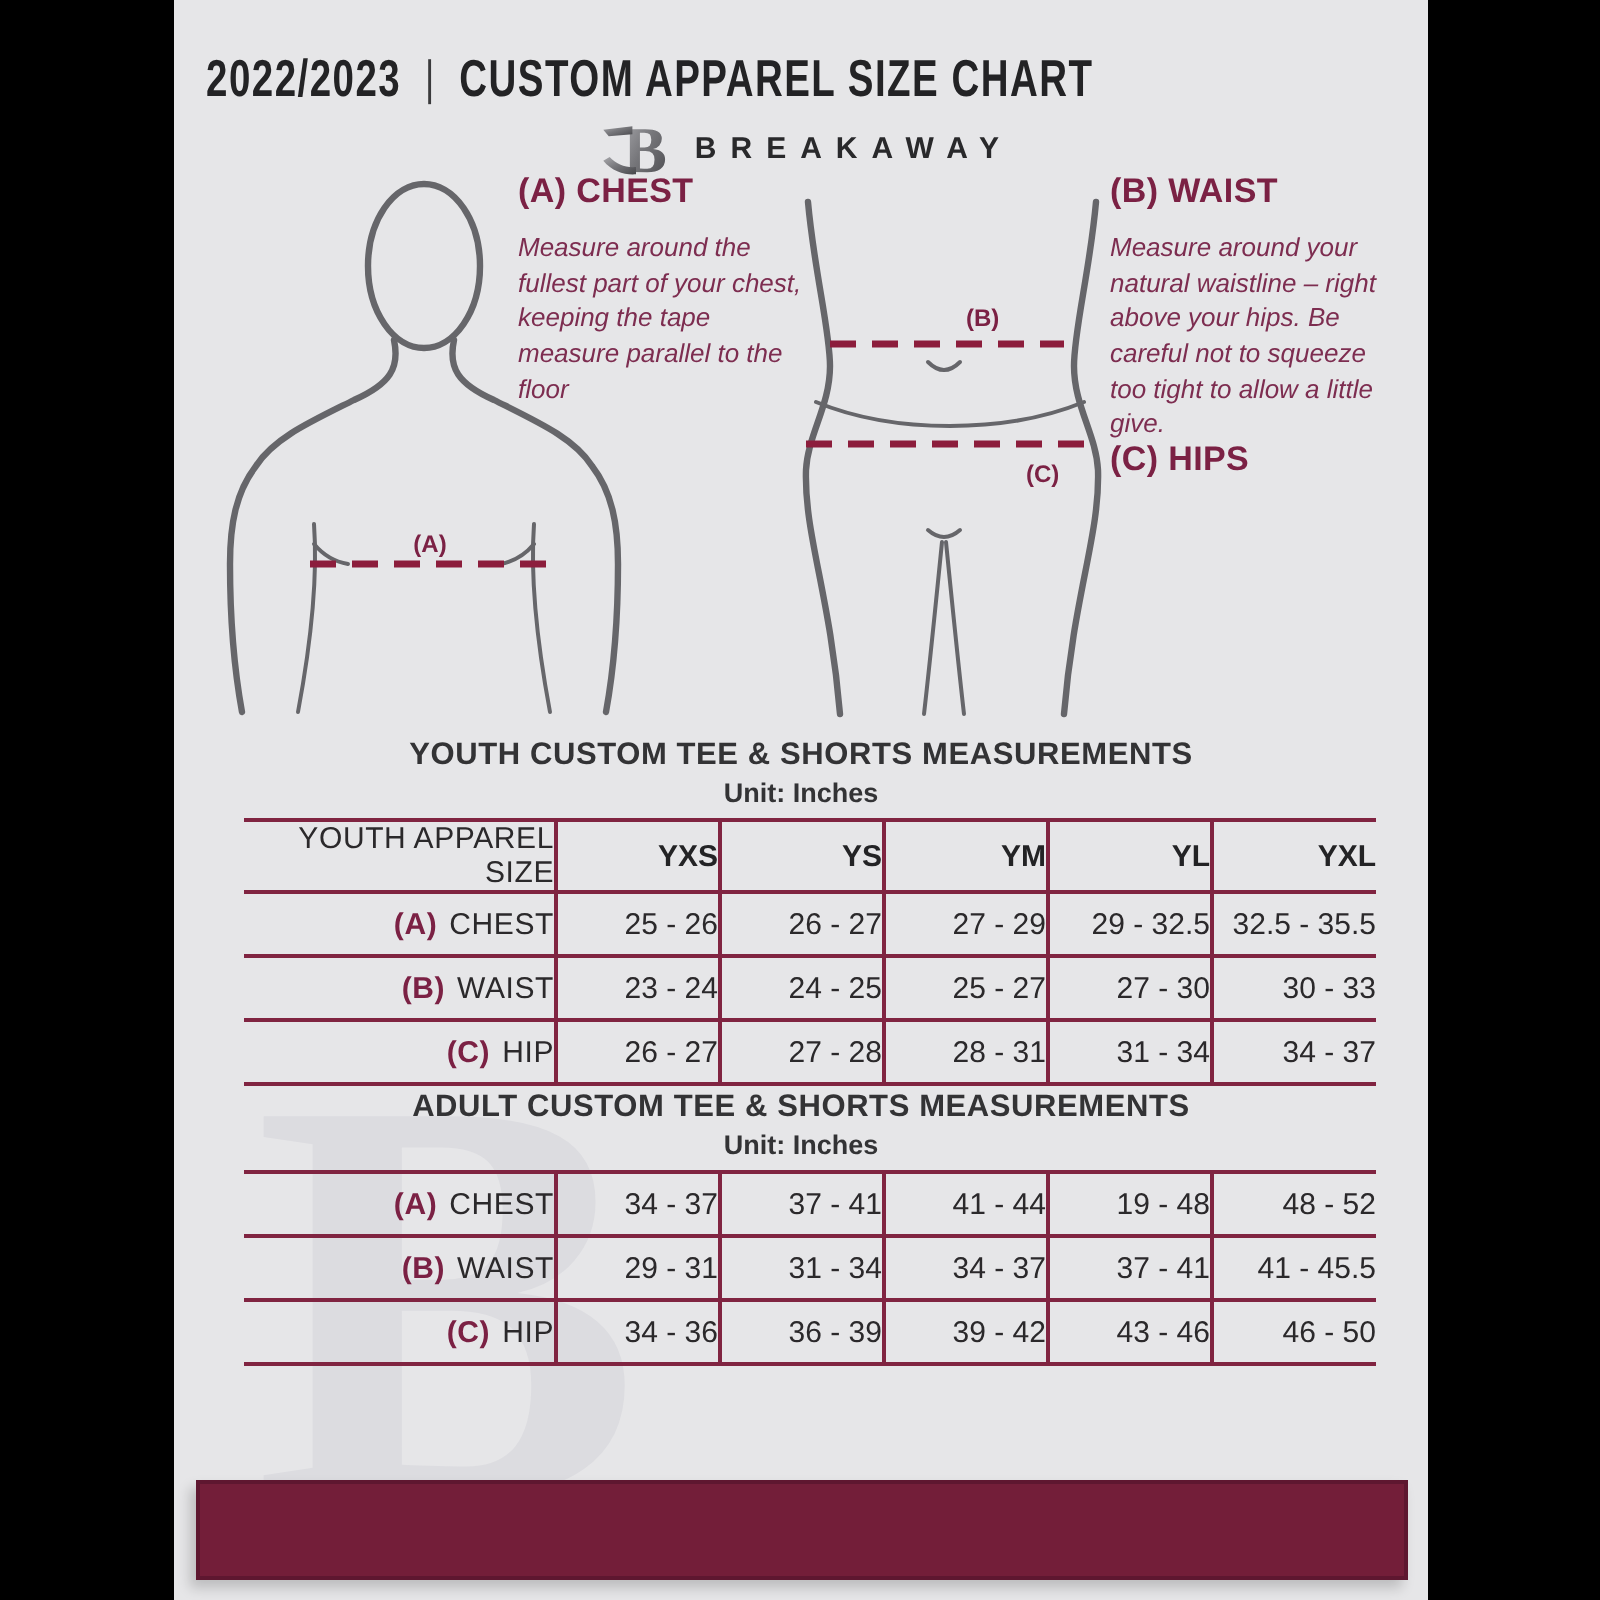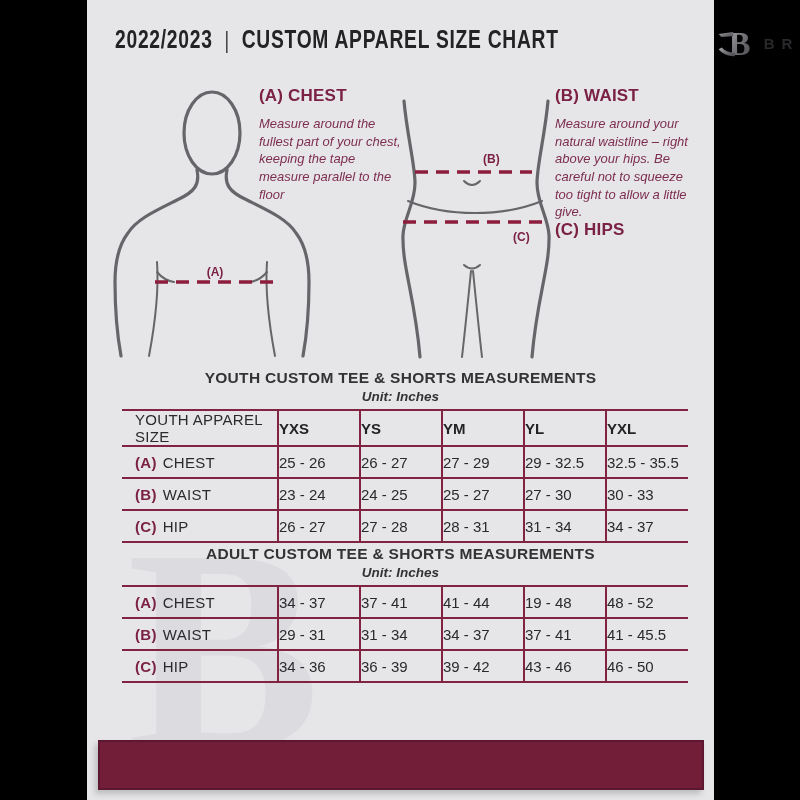--- a/index.html
+++ b/index.html
@@ -13,21 +13,21 @@
     --figure:#66666A;
   }
   *{margin:0;padding:0;box-sizing:border-box;}
   html,body{width:800px;height:800px;background:#000;overflow:hidden;
     font-family:"Liberation Sans",sans-serif;}
   .stage{position:relative;width:800px;height:800px;background:#000;}
   .page{position:absolute;left:87px;top:0;width:627px;height:800px;background:var(--page);}
 
   
   .hdr{position:absolute;left:0;top:24px;width:627px;height:40px;display:flex;
-    align-items:flex-start;justify-content:space-between;padding:0 24px 0 28px;z-index:2;}
+    align-items:center;justify-content:space-between;padding:0 24px 0 28px;z-index:2;flex-direction:column;}
   .hdr-title{display:flex;align-items:center;transform:scaleX(.74);transform-origin:left center;
     font-weight:700;font-size:26px;color:#232325;letter-spacing:1px;white-space:nowrap;}
   .hdr-sep{margin:0 16px;font-weight:400;color:#3a3a3c;font-size:24px;}
   .brand{display:flex;align-items:center;gap:9px;}
   .brand-name{font-weight:700;font-size:15px;letter-spacing:7px;color:#29292B;}
 
   
   .guide-block{position:absolute;z-index:2;}
   .guide-head{font-weight:700;font-size:17px;color:var(--maroon);letter-spacing:.2px;}
   .guide-body{margin-top:9px;font-style:italic;font-size:13px;line-height:1.36;
@@ -35,30 +35,30 @@
   svg.figure{position:absolute;z-index:1;overflow:visible;}
   .fig-stroke{fill:none;stroke:var(--figure);stroke-width:3.2;stroke-linecap:round;}
   .fig-thin{fill:none;stroke:var(--figure);stroke-width:2;stroke-linecap:round;}
   .dash{stroke:var(--dash);stroke-width:3.4;stroke-dasharray:13 8;fill:none;}
   .marker{font-family:"Liberation Sans",sans-serif;font-size:12px;font-weight:700;fill:var(--maroon);}
 
   
   .sec-title{position:absolute;left:0;width:627px;text-align:center;z-index:2;
     font-weight:700;font-size:15.5px;letter-spacing:.3px;color:#333335;}
   .unit{position:absolute;left:0;width:627px;text-align:center;z-index:2;
-    font-weight:700;font-style:italic;font-size:13.5px;color:#333335;}
+    font-weight:700;font-size:13.5px;color:#333335;}
 
   
   table.size-table{position:absolute;left:35px;width:566px;border-collapse:collapse;
     table-layout:fixed;z-index:2;}
   table.size-table col{width:82px;}
   table.size-table col.c-label{width:156px;}
   table.size-table tr{border-top:2px solid var(--tborder);}
   table.size-table tr:last-child{border-bottom:2px solid var(--tborder);}
-  table.size-table td{height:32px;text-align:left;vertical-align:middle;
+  table.size-table td{height:32px;text-align:right;vertical-align:middle;
     font-size:15px;color:#2B292B;}
   table.size-table tr.head td{height:33px;}
   table.size-table td + td{border-left:2px solid var(--tborder);}
   td.lbl{text-align:center;padding-left:13px;letter-spacing:.3px;color:#39393B;}
   tr.head td.sz{font-weight:700;color:#232325;}
   .pfx{font-weight:700;color:var(--maroon);margin-right:6px;}
 
   
   .watermark{position:absolute;left:40px;top:538px;z-index:0;font-family:"Liberation Serif",serif;
     font-weight:700;font-size:290px;line-height:.78;color:#DCDCE0;user-select:none;}

